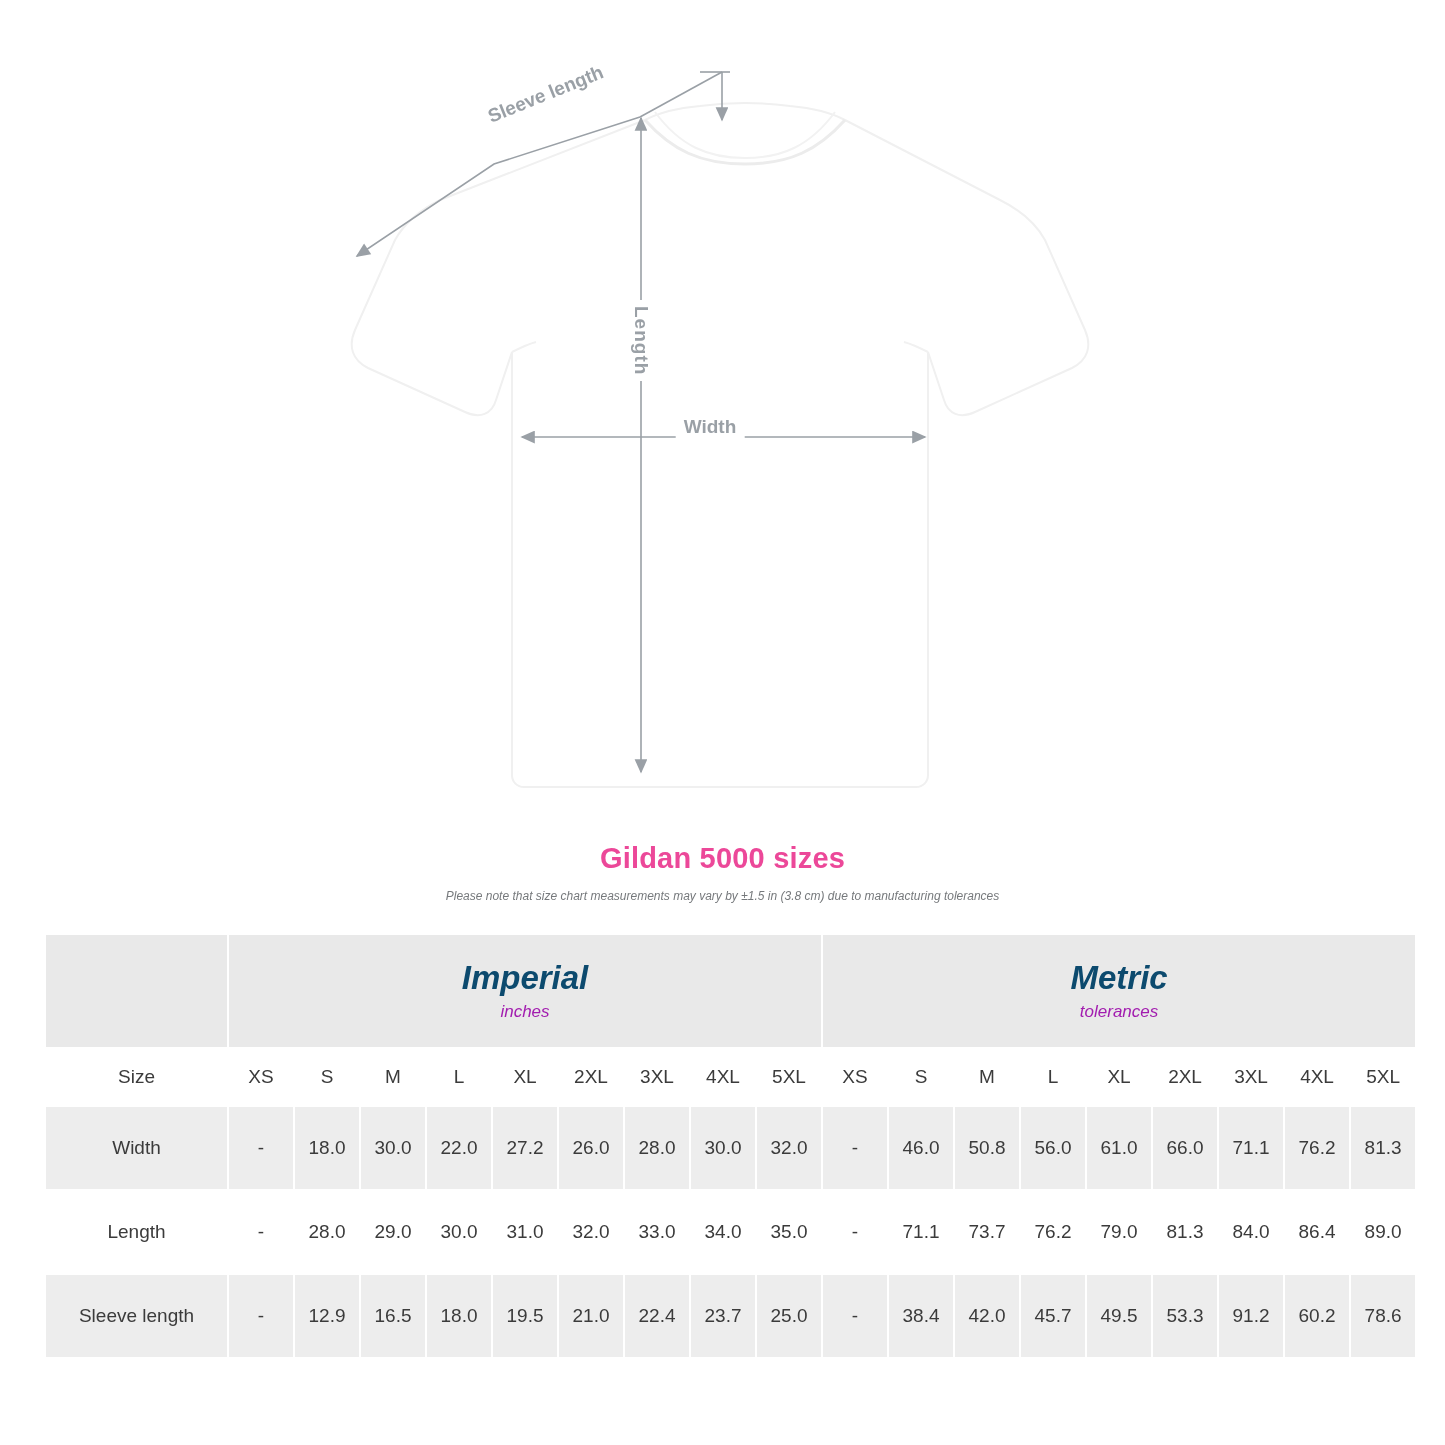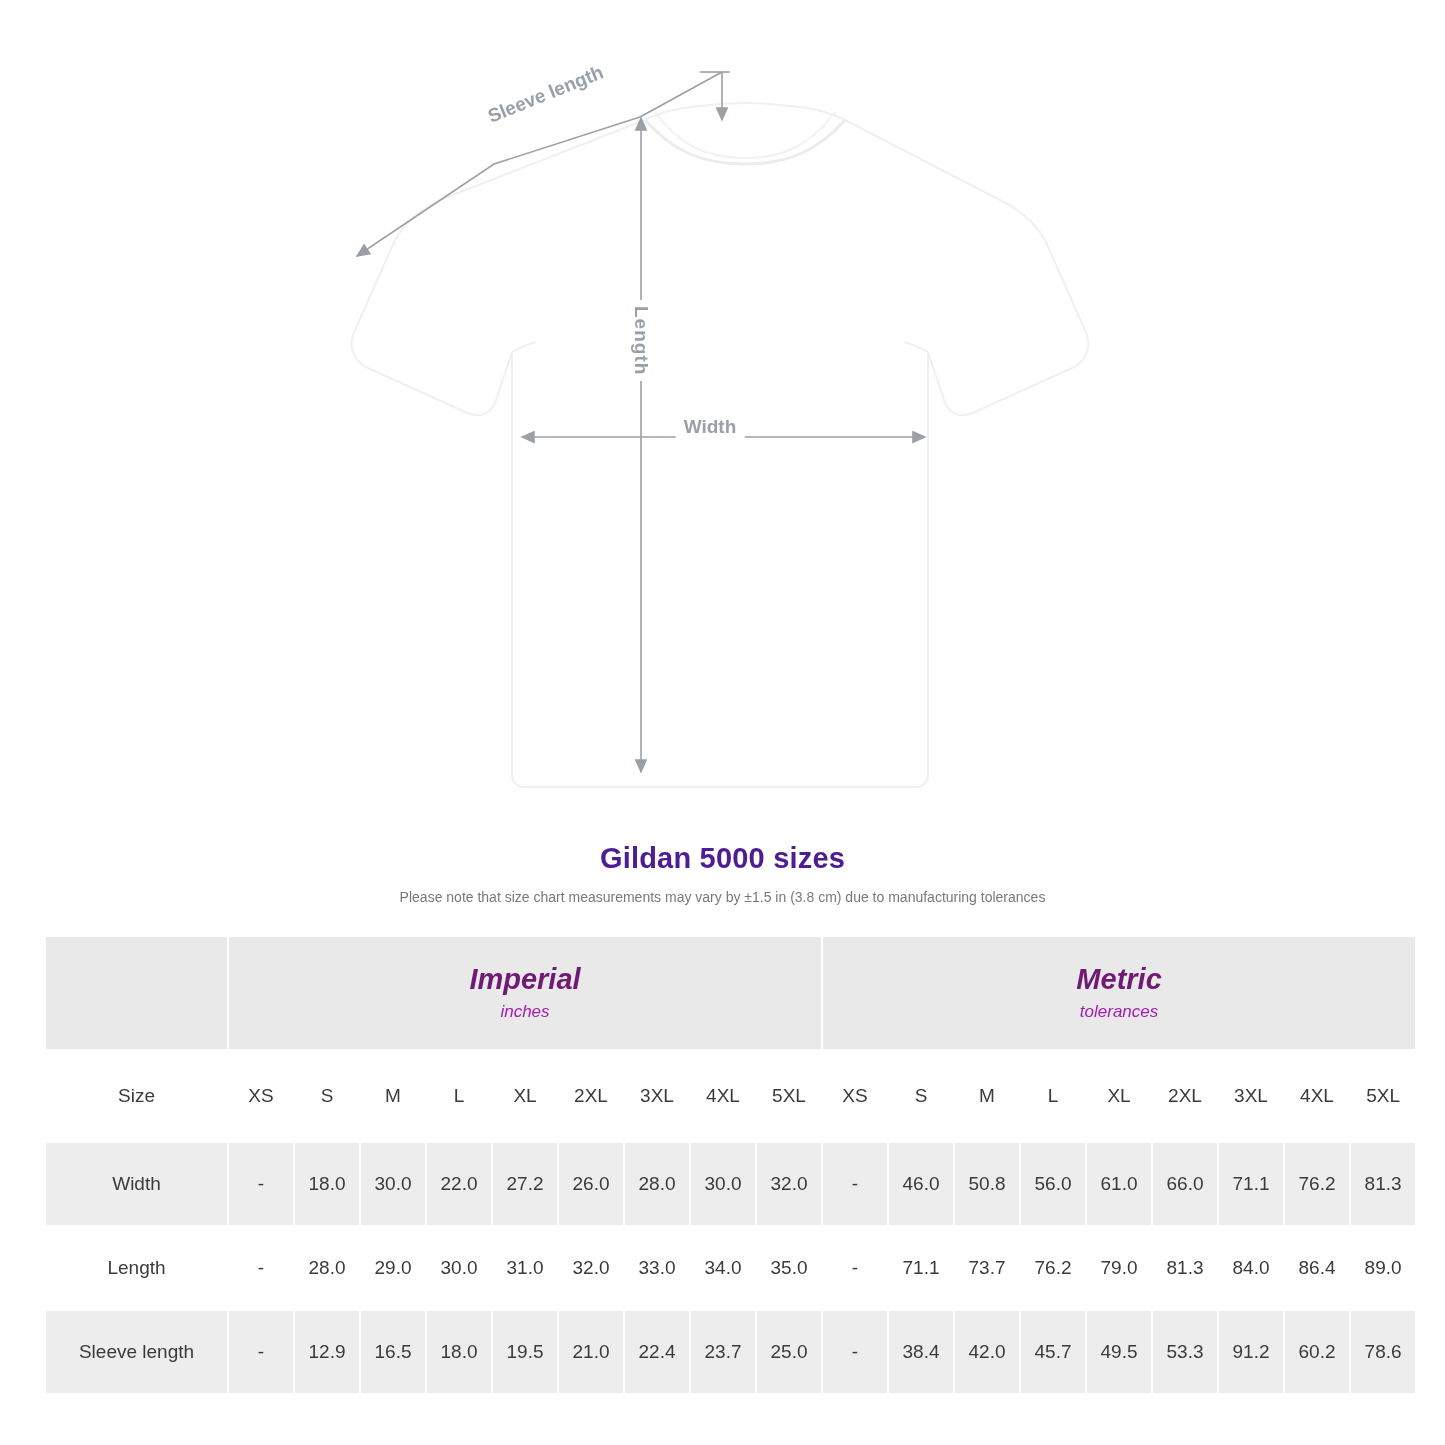--- a/index.html
+++ b/index.html
@@ -31,26 +31,27 @@
   }
 
   
   .title-block {
     text-align: center;
     margin-top: 12px;
   }
   .chart-title {
     font-size: 29px;
     font-weight: bold;
-    color: #4c1d95;
+    color: #ec4899;
     letter-spacing: 0.2px;
   }
   .chart-note {
     margin-top: 14px;
-    font-size: 14px;
+    font-size: 12px;
+    font-style: italic;
     color: #76797c;
   }
 
   
   .table-wrap {
     margin: 30px 44px 0 44px;
   }
   table.size-chart {
     border-collapse: collapse;
     width: 1357px;
@@ -64,35 +65,35 @@
     font-size: 19px;
     color: #3b3b3b;
     font-weight: normal;
     padding: 0;
   }
   .unit-head {
     background: #e9e9e9;
     height: 112px;
   }
   .unit-head .unit-name {
-    font-size: 29px;
+    font-size: 33px;
     font-style: italic;
     font-weight: bold;
-    color: #701a75;
+    color: #0c4a6e;
     line-height: 1.1;
   }
   .unit-head .unit-sub {
     font-size: 17px;
     font-style: italic;
     color: #a21caf;
     margin-top: 6px;
   }
   .row-head {
     background: #ffffff;
-    height: 92px;
+    height: 58px;
     font-weight: bold;
     font-size: 19.5px;
   }
   tr.band-light td { background: #ffffff; }
   tr.band-grey td { background: #ededed; }
   tr.header-row td { background: #ffffff; }
   td.label-cell {
     font-weight: bold;
     font-size: 19.5px;
   }

